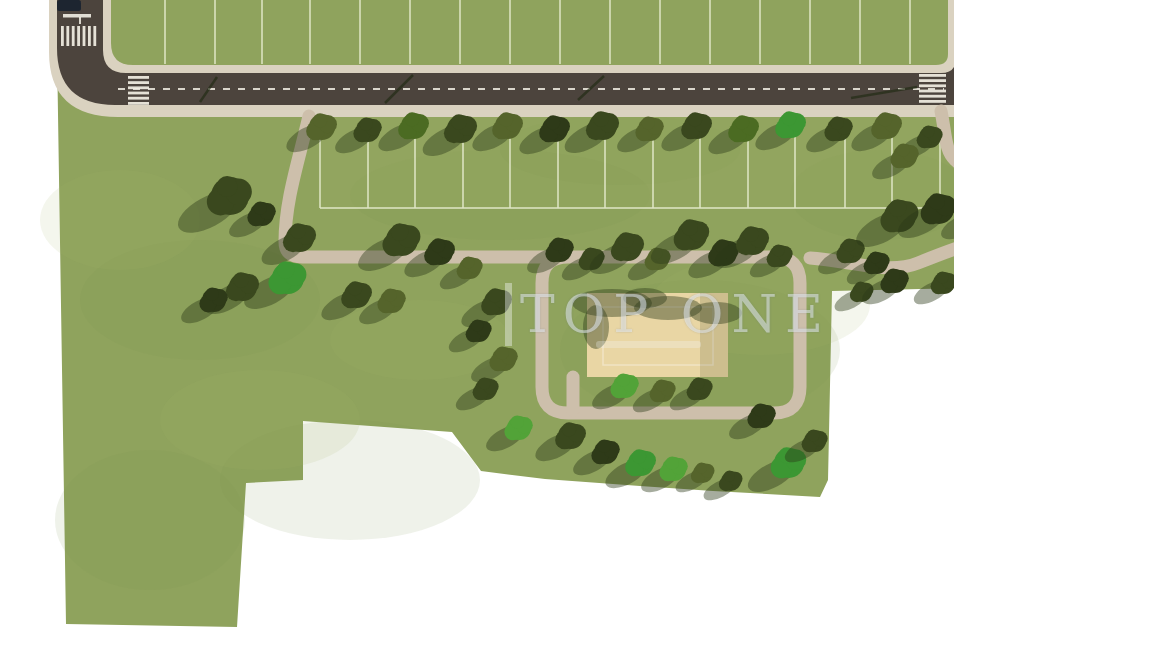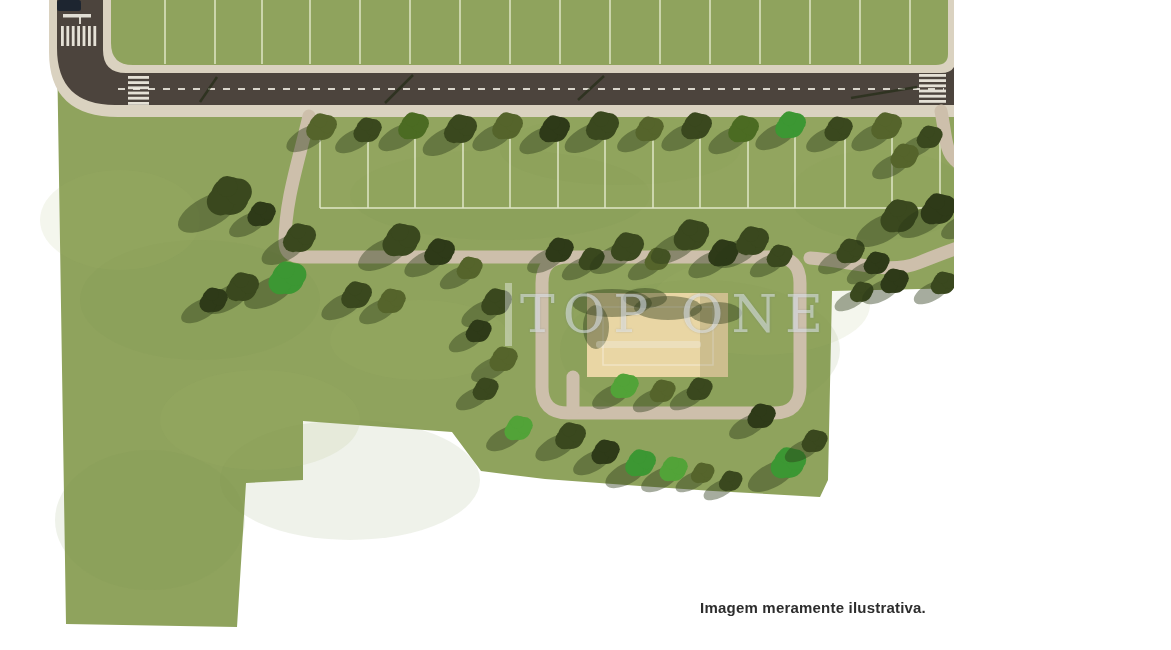--- a/index.html
+++ b/index.html
@@ -648,14 +648,13 @@
         <circle cx="1085.5" cy="270.3" r="7.92" fill="#55642b"></circle>
         <circle cx="1095.95" cy="264.58" r="7.699999999999999" fill="#55642b"></circle>
         <circle cx="1089.35" cy="261.5" r="6.050000000000001" fill="#55642b"></circle>
       </g>
       <rect x="57" y="0" width="24" height="11" rx="2.5" fill="#1d2530"></rect>
       <rect x="961" y="0" width="21" height="13" rx="2.5" fill="#f2f2ef"></rect>
     </svg>
   <div class="wm-bar"></div>
   <div class="watermark">TOP ONE</div>
   <div class="wm-sub"></div>
-  <div class="caption">Imagem meramente ilustrativa.</div>
 </div>
 
 </body></html>

